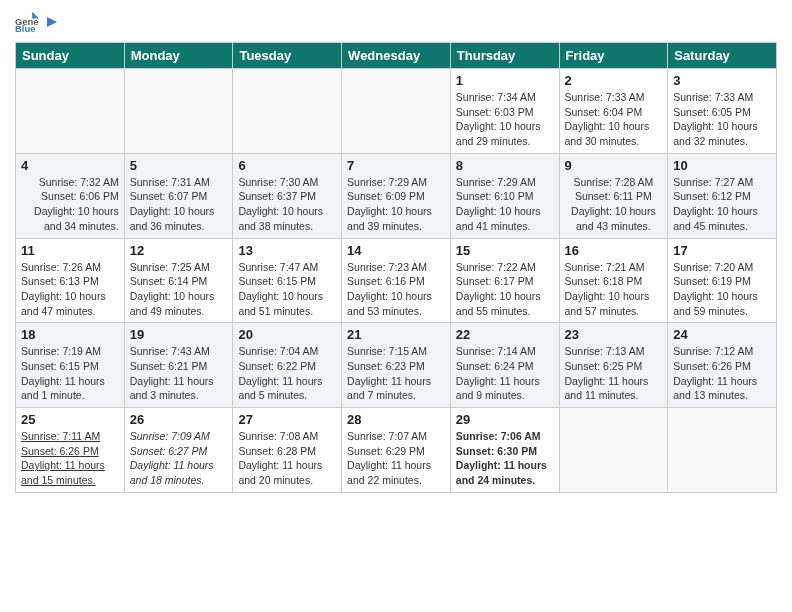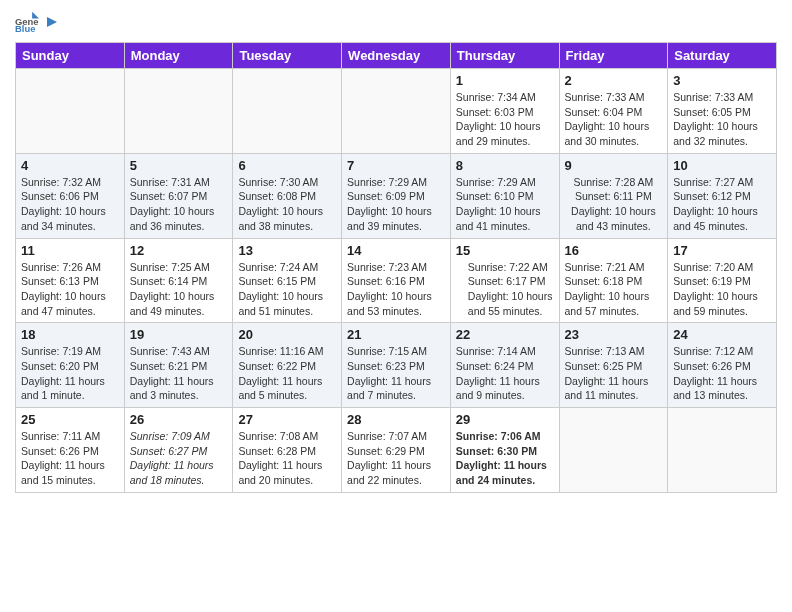--- a/index.html
+++ b/index.html
@@ -43,21 +43,21 @@
     .subtitle {
       font-size: 14px;
       color: #555;
     }
     table {
       width: 100%;
       border-collapse: collapse;
       table-layout: fixed;
     }
     .day-header {
-      background-color: #6d28d9;
+      background-color: #0f766e;
       color: #fff;
       text-align: left;
       padding: 5px 6px;
       font-size: 13px;
       font-weight: bold;
       border: 1px solid #ccc;
     }
     .cal-cell {
       vertical-align: top;
       border: 1px solid #ccc;
@@ -148,34 +148,34 @@
           <td class="cal-cell">
             <span class="day-num">3</span>
             <div class="cell-text" style="white-space: pre-line;">Sunrise: 7:33 AM
 Sunset: 6:05 PM
 Daylight: 10 hours and 32 minutes.</div>
           </td>
         </tr>
         <tr>
           <td class="cal-cell">
             <span class="day-num">4</span>
-            <div class="cell-text" style="white-space: pre-line;">Sunrise: 7:32 AM
+            <div class="cell-text" style="white-space: pre-line; text-align: right;">Sunrise: 7:32 AM
 Sunset: 6:06 PM
 Daylight: 10 hours and 34 minutes.</div>
           </td>
           <td class="cal-cell">
             <span class="day-num">5</span>
             <div class="cell-text" style="white-space: pre-line;">Sunrise: 7:31 AM
 Sunset: 6:07 PM
 Daylight: 10 hours and 36 minutes.</div>
           </td>
           <td class="cal-cell">
             <span class="day-num">6</span>
             <div class="cell-text" style="white-space: pre-line;">Sunrise: 7:30 AM
-Sunset: 6:08 PM
+Sunset: 6:37 PM
 Daylight: 10 hours and 38 minutes.</div>
           </td>
           <td class="cal-cell">
             <span class="day-num">7</span>
             <div class="cell-text" style="white-space: pre-line;">Sunrise: 7:29 AM
 Sunset: 6:09 PM
 Daylight: 10 hours and 39 minutes.</div>
           </td>
           <td class="cal-cell">
             <span class="day-num">8</span>
@@ -204,65 +204,65 @@
 Daylight: 10 hours and 47 minutes.</div>
           </td>
           <td class="cal-cell">
             <span class="day-num">12</span>
             <div class="cell-text" style="white-space: pre-line;">Sunrise: 7:25 AM
 Sunset: 6:14 PM
 Daylight: 10 hours and 49 minutes.</div>
           </td>
           <td class="cal-cell">
             <span class="day-num">13</span>
-            <div class="cell-text" style="white-space: pre-line;">Sunrise: 7:24 AM
+            <div class="cell-text" style="white-space: pre-line;">Sunrise: 7:47 AM
 Sunset: 6:15 PM
 Daylight: 10 hours and 51 minutes.</div>
           </td>
           <td class="cal-cell">
             <span class="day-num">14</span>
             <div class="cell-text" style="white-space: pre-line;">Sunrise: 7:23 AM
 Sunset: 6:16 PM
 Daylight: 10 hours and 53 minutes.</div>
           </td>
           <td class="cal-cell">
             <span class="day-num">15</span>
-            <div class="cell-text" style="white-space: pre-line; margin-left: 12px;">Sunrise: 7:22 AM
+            <div class="cell-text" style="white-space: pre-line;">Sunrise: 7:22 AM
 Sunset: 6:17 PM
 Daylight: 10 hours and 55 minutes.</div>
           </td>
           <td class="cal-cell">
             <span class="day-num">16</span>
             <div class="cell-text" style="white-space: pre-line;">Sunrise: 7:21 AM
 Sunset: 6:18 PM
 Daylight: 10 hours and 57 minutes.</div>
           </td>
           <td class="cal-cell">
             <span class="day-num">17</span>
             <div class="cell-text" style="white-space: pre-line;">Sunrise: 7:20 AM
 Sunset: 6:19 PM
 Daylight: 10 hours and 59 minutes.</div>
           </td>
         </tr>
         <tr>
           <td class="cal-cell">
             <span class="day-num">18</span>
             <div class="cell-text" style="white-space: pre-line;">Sunrise: 7:19 AM
-Sunset: 6:20 PM
+Sunset: 6:15 PM
 Daylight: 11 hours and 1 minute.</div>
           </td>
           <td class="cal-cell">
             <span class="day-num">19</span>
             <div class="cell-text" style="white-space: pre-line;">Sunrise: 7:43 AM
 Sunset: 6:21 PM
 Daylight: 11 hours and 3 minutes.</div>
           </td>
           <td class="cal-cell">
             <span class="day-num">20</span>
-            <div class="cell-text" style="white-space: pre-line;">Sunrise: 11:16 AM
+            <div class="cell-text" style="white-space: pre-line;">Sunrise: 7:04 AM
 Sunset: 6:22 PM
 Daylight: 11 hours and 5 minutes.</div>
           </td>
           <td class="cal-cell">
             <span class="day-num">21</span>
             <div class="cell-text" style="white-space: pre-line;">Sunrise: 7:15 AM
 Sunset: 6:23 PM
 Daylight: 11 hours and 7 minutes.</div>
           </td>
           <td class="cal-cell">
@@ -280,21 +280,21 @@
           <td class="cal-cell">
             <span class="day-num">24</span>
             <div class="cell-text" style="white-space: pre-line;">Sunrise: 7:12 AM
 Sunset: 6:26 PM
 Daylight: 11 hours and 13 minutes.</div>
           </td>
         </tr>
         <tr>
           <td class="cal-cell">
             <span class="day-num">25</span>
-            <div class="cell-text" style="white-space: pre-line;">Sunrise: 7:11 AM
+            <div class="cell-text" style="white-space: pre-line; text-decoration: underline;">Sunrise: 7:11 AM
 Sunset: 6:26 PM
 Daylight: 11 hours and 15 minutes.</div>
           </td>
           <td class="cal-cell">
             <span class="day-num">26</span>
             <div class="cell-text" style="white-space: pre-line; font-style: italic;">Sunrise: 7:09 AM
 Sunset: 6:27 PM
 Daylight: 11 hours and 18 minutes.</div>
           </td>
           <td class="cal-cell">

